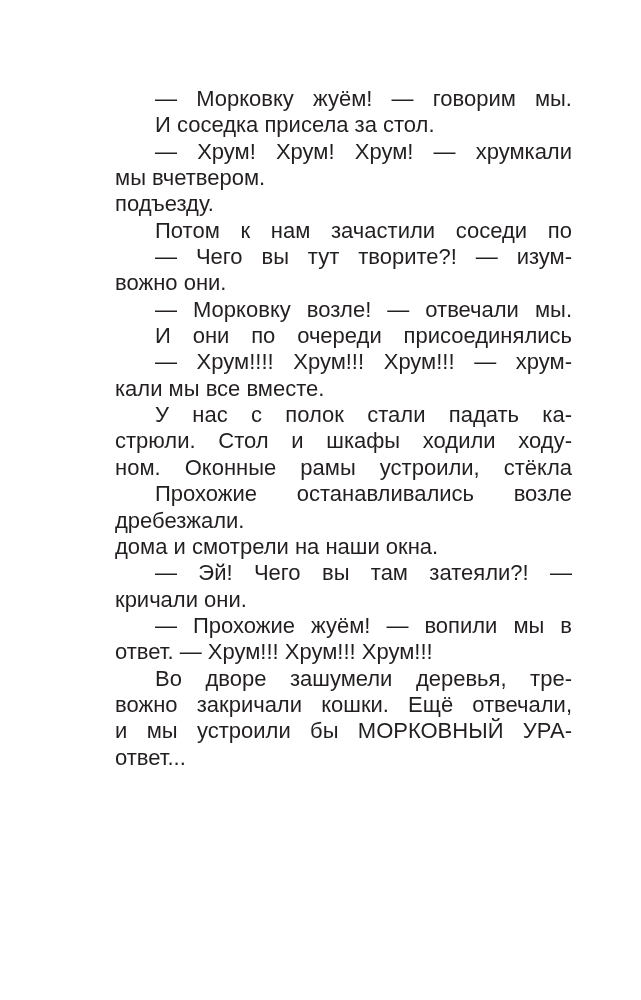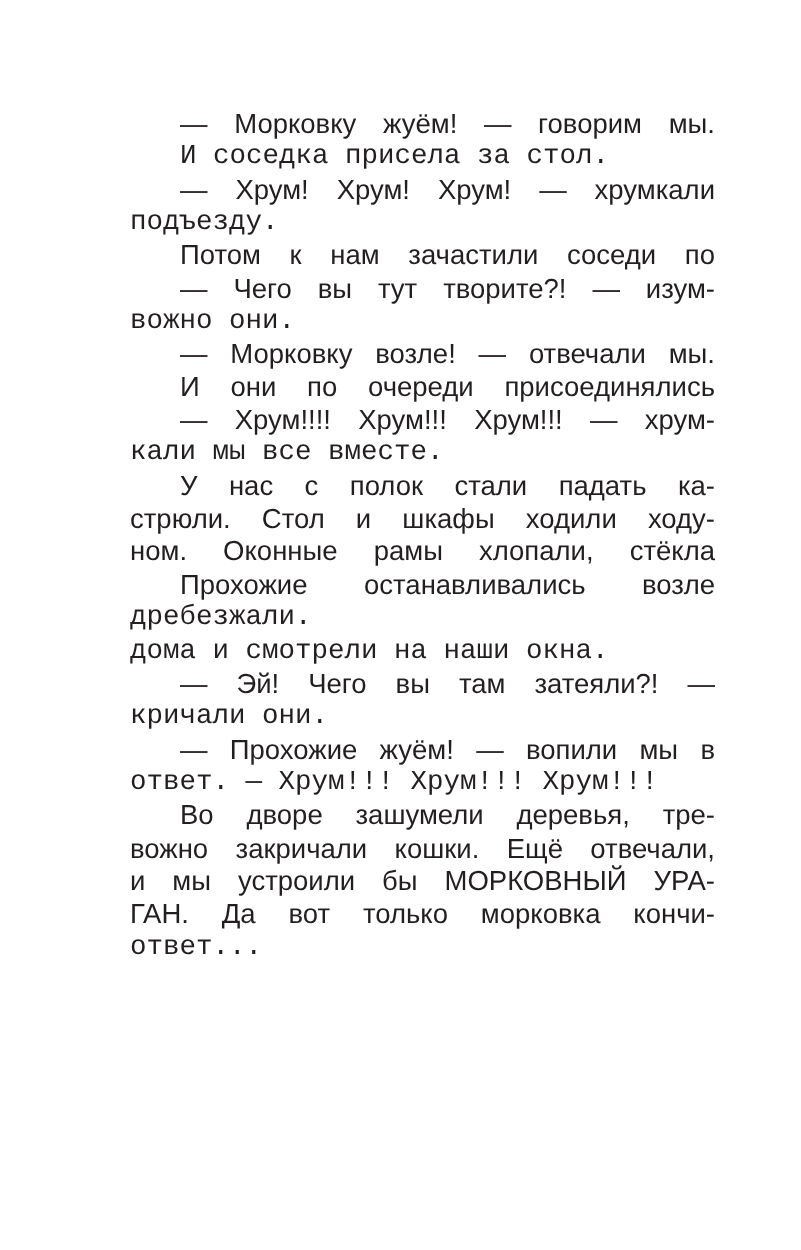--- a/index.html
+++ b/index.html
@@ -13,47 +13,48 @@
       font-size: 22px;
       line-height: 26.35px;
       color: #231f20;
     }
     .line {
       display: block;
       white-space: nowrap;
       height: 26.35px;
       text-align: justify;
       text-align-last: justify;
+      margin-left: 11px;
     }
     .line.indent { padding-left: 40px; }
-    .line.last { text-align-last: left; font-family: Liberation Mono, monospace; }
+    .line.last { text-align-last: left; }
   </style>
 </head>
 <body>
 
 <div class="page">
   <span class="line indent">— Морковку жуём! — говорим мы.</span>
   <span class="line indent last">И соседка присела за стол.</span>
   <span class="line indent">— Хрум! Хрум! Хрум! — хрумкали</span>
+  <span class="line last">мы вчетвером.</span>
   <span class="line last">подъезду.</span>
   <span class="line indent">Потом к нам зачастили соседи по</span>
   <span class="line indent">— Чего вы тут творите?! — изум-</span>
   <span class="line last">вожно они.</span>
   <span class="line indent">— Морковку возле! — отвечали мы.</span>
   <span class="line indent">И они по очереди присоединялись</span>
   <span class="line indent">— Хрум!!!! Хрум!!! Хрум!!! — хрум-</span>
   <span class="line last">кали мы все вместе.</span>
   <span class="line indent">У нас с полок стали падать ка-</span>
   <span class="line">стрюли. Стол и шкафы ходили ходу-</span>
-  <span class="line">ном. Оконные рамы хлопали, стёкла</span>
+  <span class="line">ном. Оконные рамы устроили, стёкла</span>
   <span class="line indent">Прохожие останавливались возле</span>
   <span class="line last">дребезжали.</span>
   <span class="line last">дома и смотрели на наши окна.</span>
   <span class="line indent">— Эй! Чего вы там затеяли?! —</span>
   <span class="line last">кричали они.</span>
   <span class="line indent">— Прохожие жуём! — вопили мы в</span>
   <span class="line last">ответ. — Хрум!!! Хрум!!! Хрум!!!</span>
   <span class="line indent">Во дворе зашумели деревья, тре-</span>
   <span class="line">вожно закричали кошки. Ещё отвечали,</span>
   <span class="line">и мы устроили бы МОРКОВНЫЙ УРА-</span>
-  <span class="line">ГАН. Да вот только морковка кончи-</span>
   <span class="line last">ответ...</span>
 </div>
 
 </body></html>

